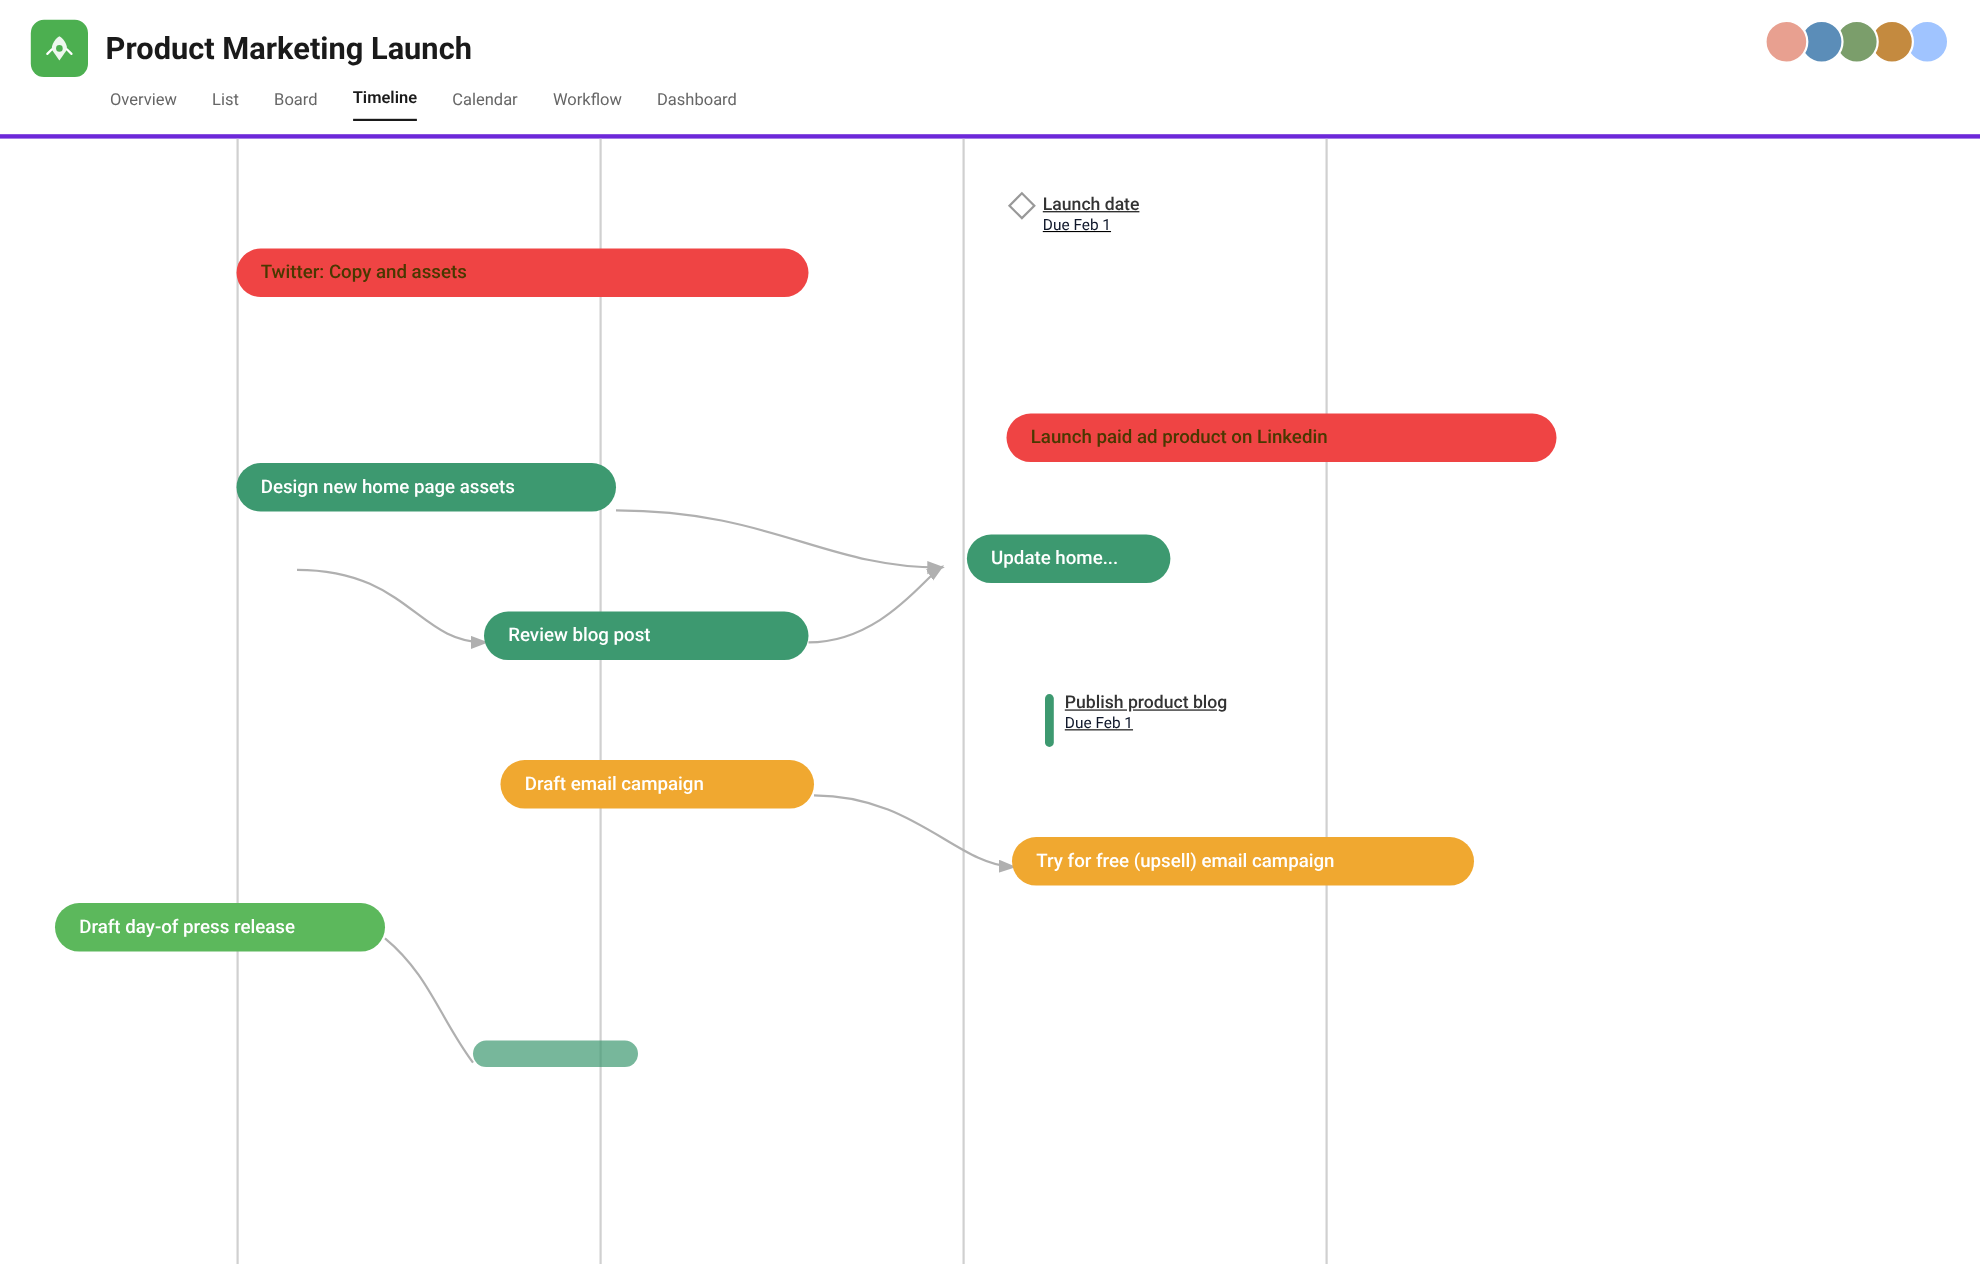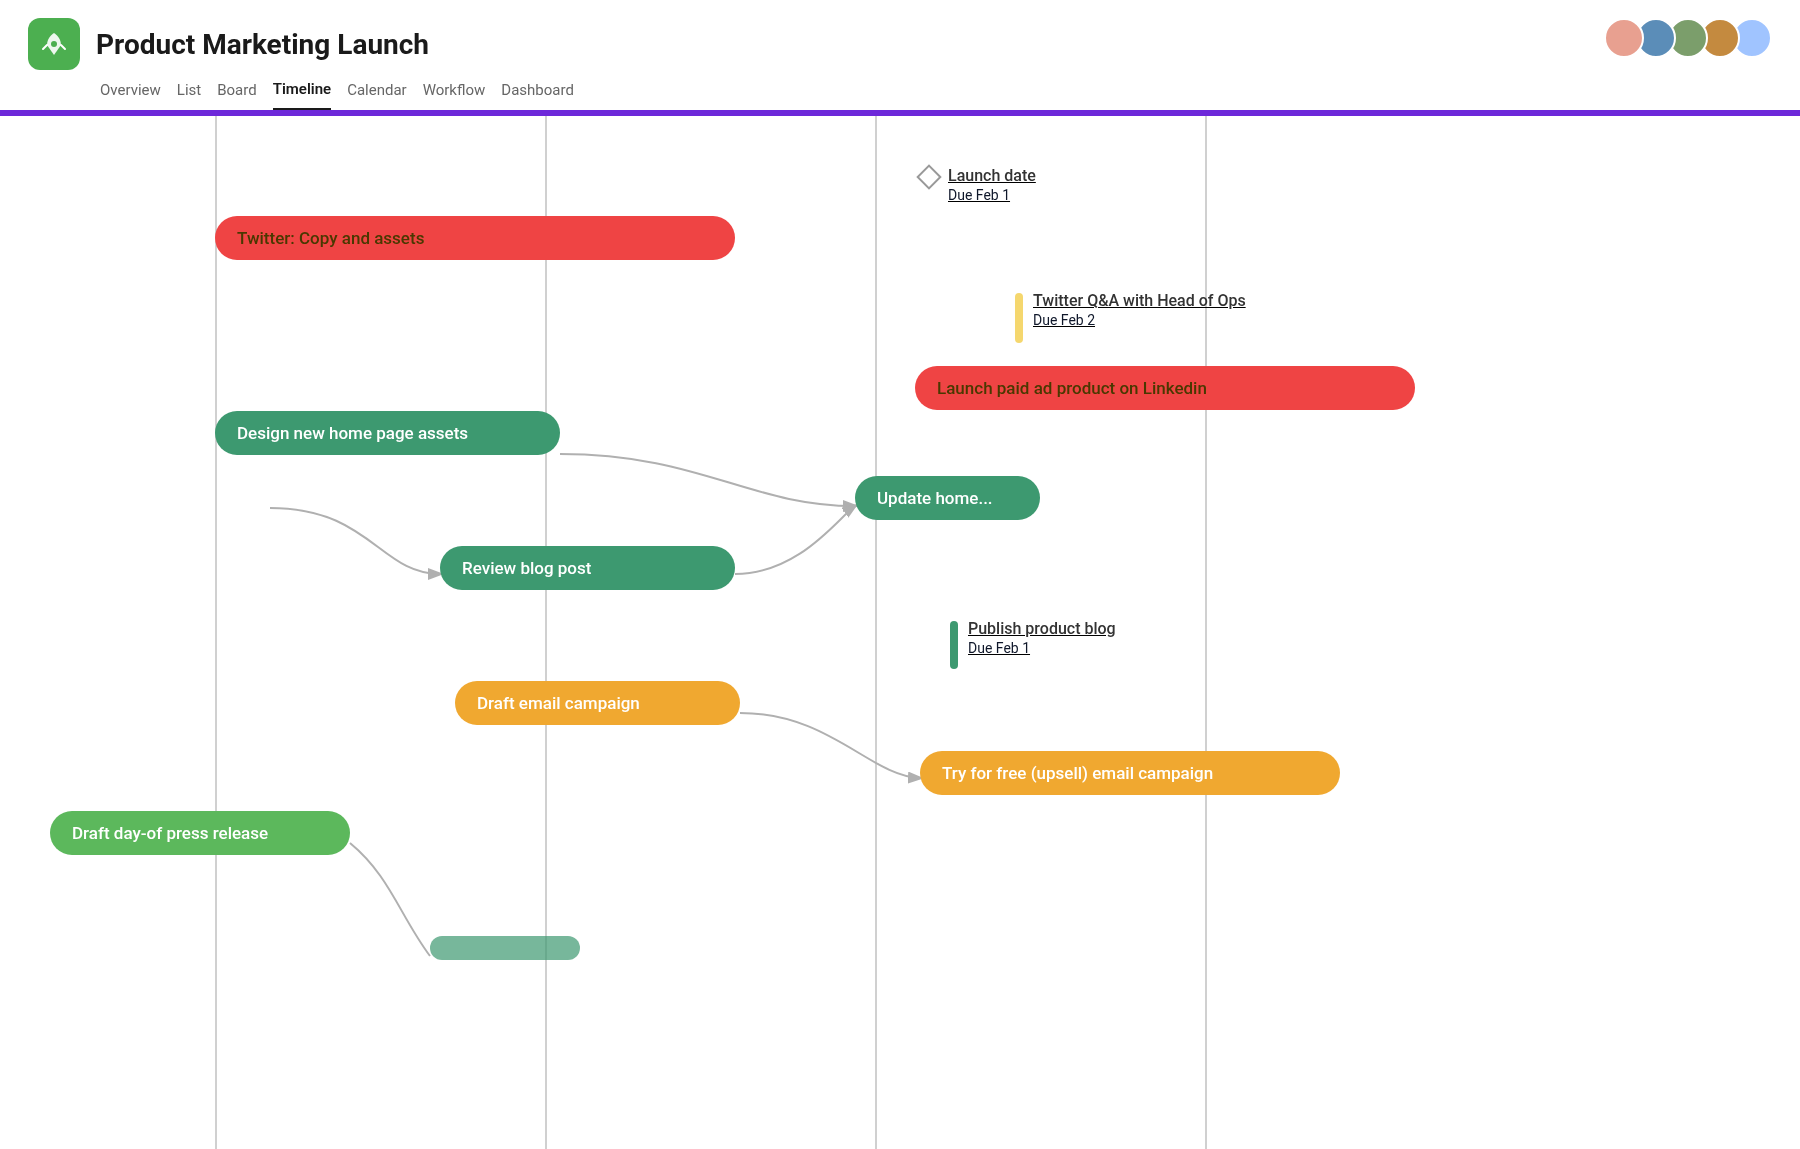--- a/index.html
+++ b/index.html
@@ -57,23 +57,23 @@
       justify-content: center;
       font-size: 14px;
       font-weight: 600;
       color: white;
     }
 
     
     .nav {
       display: flex;
       align-items: center;
-      padding: 10px 28px 0 100px;
-      gap: 16px;
-      border-bottom: 6px solid #6d28d9;
+      padding: 10px 28px 12px 100px;
+      gap: 32px;
+      border-bottom: 4px solid #6d28d9;
     }
     .nav-item {
       font-size: 15px;
       color: #666;
       padding-bottom: 10px;
       cursor: pointer;
       text-decoration: none;
     }
     .nav-item.active {
       color: #1a1a1a;
@@ -232,21 +232,21 @@
 
   <div class="task-pill green-dark" style="left: 215px; top: 295px; width: 345px;">
     <span>Design new home page assets</span>
   </div>
 
 
   <div class="task-pill green-dark" style="left: 440px; top: 430px; width: 295px;">
     <span>Review blog post</span>
   </div>
 
-  <div class="task-pill green-dark" style="left: 855px; top: 360px; width: 185px;">
+  <div class="task-pill green-dark" style="left: 879px; top: 360px; width: 185px;">
     <span>Update home...</span>
   </div>
 
   <div class="task-pill orange" style="left: 455px; top: 565px; width: 285px;">
     <span>Draft email campaign</span>
   </div>
 
   <div class="task-pill orange" style="left: 920px; top: 635px; width: 420px;">
     <span>Try for free (upsell) email campaign</span>
   </div>
@@ -263,27 +263,20 @@
   </div>
 
   <div class="milestone" style="position: absolute; left: 920px; top: 50px;">
     <div class="milestone-diamond"></div>
     <div class="milestone-text">
       <div class="title">Launch date</div>
       <div class="due">Due Feb 1</div>
     </div>
   </div>
 
-  <div class="milestone" style="position: absolute; left: 1015px; top: 175px;">
-    <div class="milestone-bar" style="background: #F5D76E; height: 50px; margin-top: 2px;"></div>
-    <div class="milestone-text">
-      <div class="title">Twitter Q&amp;A with Head of Ops</div>
-      <div class="due">Due Feb 2</div>
-    </div>
-  </div>
 
   <div class="milestone" style="position: absolute; left: 950px; top: 503px;">
     <div class="milestone-bar" style="background: #3D9970; height: 48px; margin-top: 2px;"></div>
     <div class="milestone-text">
       <div class="title">Publish product blog</div>
       <div class="due">Due Feb 1</div>
     </div>
   </div>
 
 </div>

